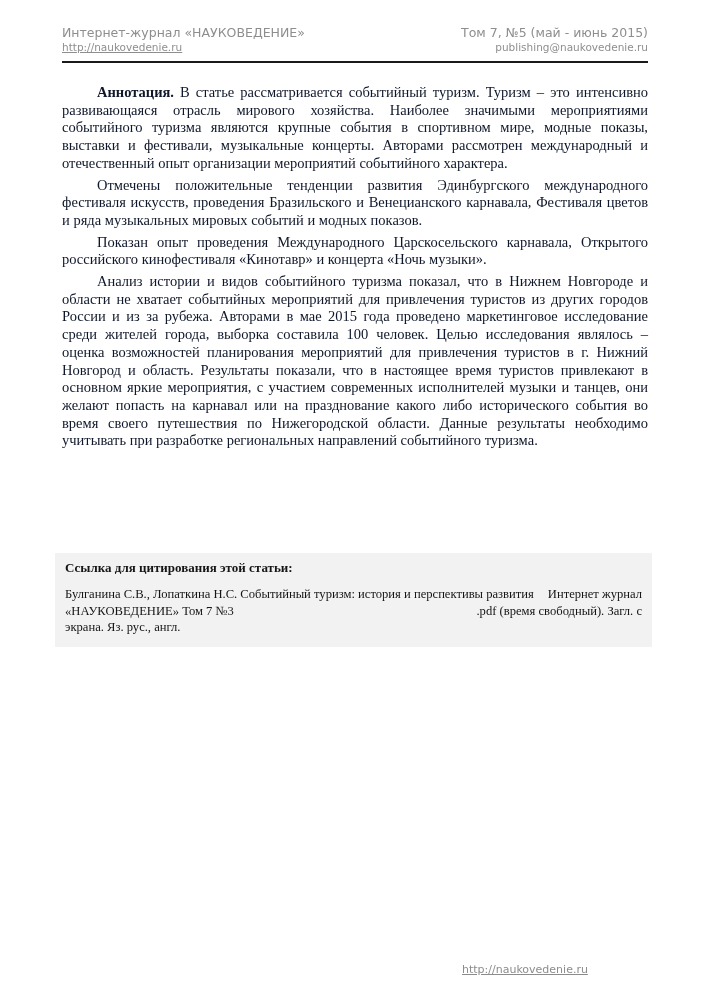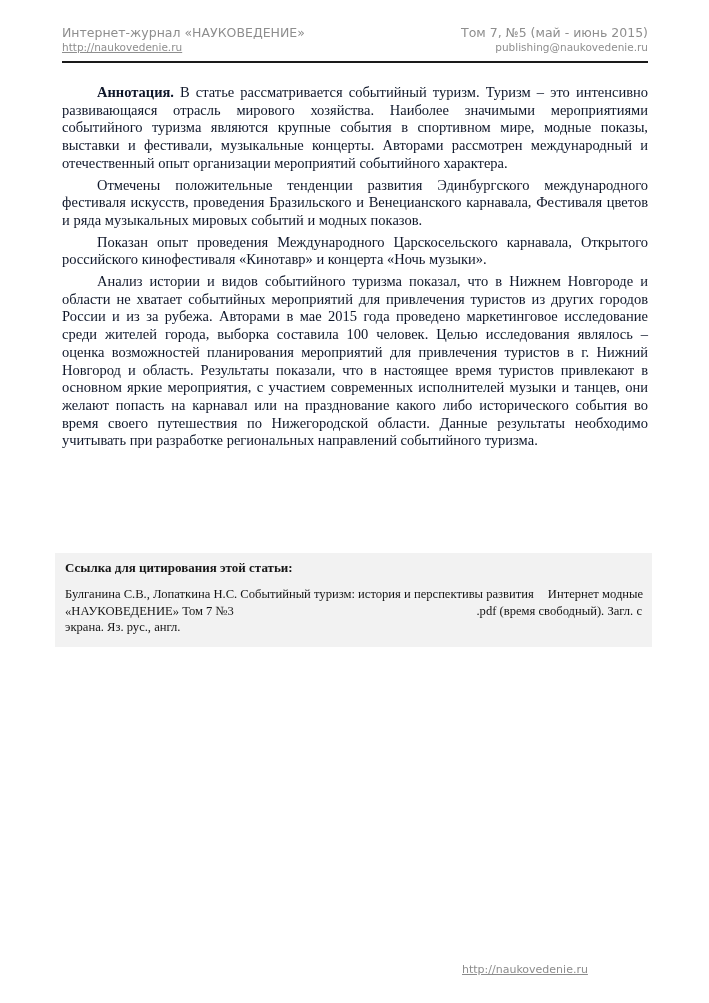--- a/index.html
+++ b/index.html
@@ -117,21 +117,21 @@
   <div class="content">
     <p><b>Аннотация.</b><span> В статье рассматривается событийный туризм. Туризм – это интенсивно развивающаяся отрасль мирового хозяйства. Наиболее значимыми мероприятиями событийного туризма являются крупные события в спортивном мире, модные показы, выставки и фестивали, музыкальные концерты. Авторами рассмотрен международный и отечественный опыт организации мероприятий событийного характера.</span></p>
     <p><b></b><span>Отмечены положительные тенденции развития Эдинбургского международного фестиваля искусств, проведения Бразильского и Венецианского карнавала, Фестиваля цветов и ряда музыкальных мировых событий и модных показов.</span></p>
     <p><b></b><span>Показан опыт проведения Международного Царскосельского карнавала, Открытого российского кинофестиваля «Кинотавр» и концерта «Ночь музыки».</span></p>
     <p><b></b><span>Анализ истории и видов событийного туризма показал, что в Нижнем Новгороде и области не хватает событийных мероприятий для привлечения туристов из других городов России и из за рубежа. Авторами в мае 2015 года проведено маркетинговое исследование среди жителей города, выборка составила 100 человек. Целью исследования являлось – оценка возможностей планирования мероприятий для привлечения туристов в г. Нижний Новгород и область. Результаты показали, что в настоящее время туристов привлекают в основном яркие мероприятия, с участием современных исполнителей музыки и танцев, они желают попасть на карнавал или на празднование какого либо исторического события во время своего путешествия по Нижегородской области. Данные результаты необходимо учитывать при разработке региональных направлений событийного туризма.</span></p>
   </div>
 
   <div class="citation-box">
     <div class="citation-title">Ссылка для цитирования этой статьи:</div>
     <div class="citation-body">
-      <div class="cit-line"><span>Булганина С.В., Лопаткина Н.С. Событийный туризм: история и перспективы развития</span><span class="cit-gap"></span><span>Интернет модные</span></div>
+      <div class="cit-line"><span>Булганина С.В., Лопаткина Н.С. Событийный туризм: история и перспективы развития</span><span class="cit-gap"></span><span>Интернет журнал</span></div>
       <div class="cit-line cit-line-2">
           <span>«НАУКОВЕДЕНИЕ» Том 7  №3</span>
           <span>.pdf (время свободный). Загл. с</span>
         </div>
       <div class="cit-line">экрана. Яз. рус., англ.</div>
     </div>
   </div>
 
   <div class="footer">
     <span>http://naukovedenie.ru</span>

